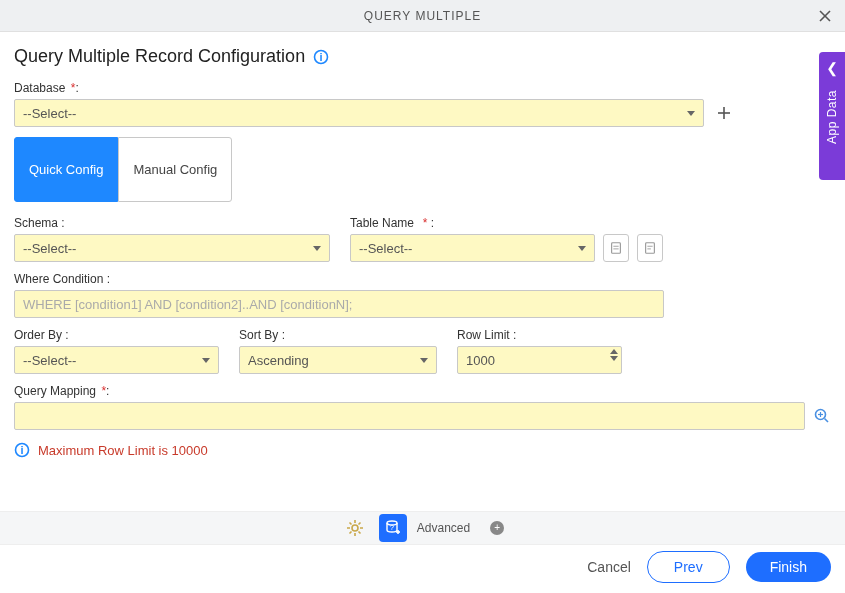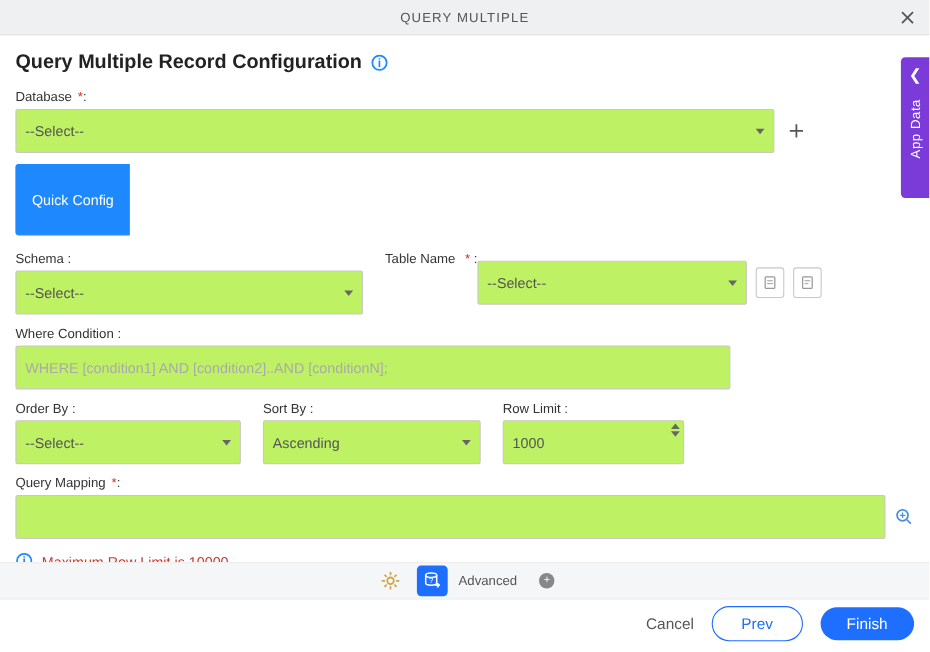--- a/index.html
+++ b/index.html
@@ -4,48 +4,48 @@
 <style>
 * { box-sizing: border-box; margin: 0; padding: 0; }
 body { font-family: Arial, Helvetica, sans-serif; font-size: 13px; color: #333; background: #fff; width: 845px; height: 593px; position: relative; overflow: hidden; }
 
 .header { background: #eef0f2; height: 32px; display: flex; align-items: center; justify-content: center; position: relative; border-bottom: 1px solid #e0e0e0; }
 .header-title { font-size: 12px; letter-spacing: 1px; color: #555; font-weight: 500; }
 .header-close { position: absolute; right: 10px; top: 6px; width: 20px; height: 20px; display: flex; align-items: center; justify-content: center; cursor: pointer; color: #555; font-size: 16px; }
 
 .content { padding: 14px 14px 4px 14px; }
 .title-row { display: flex; align-items: center; gap: 8px; margin-bottom: 14px; }
-.title-row h2 { font-size: 18px; font-weight: bold; color: #222; }
+.title-row h2 { font-size: 18px; font-weight: normal; color: #222; }
 .info-icon { width: 16px; height: 16px; display: inline-flex; align-items: center; justify-content: center; }
 .info-icon svg circle { stroke: #1e88ff; stroke-width: 1.6; fill: none; }
 .info-icon svg text { fill: #1e88ff; font-size: 11px; font-weight: bold; }
 
 .form-row { margin-bottom: 10px; }
 .label { font-size: 12px; color: #333; display: block; margin-bottom: 4px; font-weight: 500; }
 .required { color: #d93030; margin-left: 2px; }
 
-.select, .text-input, .num-input { border: 1px solid #c8c8c8; border-radius: 2px; background: #bef264; height: 40px; font-size: 13px; color: #555; padding: 0 8px; }
+.select, .text-input, .num-input { border: 1px solid #c8c8c8; border-radius: 2px; background: #fef9c3; height: 28px; font-size: 13px; color: #555; padding: 0 8px; }
 .select { display: flex; align-items: center; justify-content: space-between; cursor: pointer; position: relative; }
 .select .caret { border-left: 4px solid transparent; border-right: 4px solid transparent; border-top: 5px solid #666; }
 .text-input { width: 100%; }
 .text-input::placeholder { color: #aaa; }
 .num-input { width: 100%; }
 
 .db-row { display: flex; align-items: center; gap: 10px; }
 .db-row .select { flex: 0 0 690px; }
 .plus-btn { width: 20px; height: 20px; display: flex; align-items: center; justify-content: center; cursor: pointer; color: #555; font-size: 18px; }
 
 .tabs { display: flex; margin-bottom: 14px; }
 .tab { padding: 24px 14px; font-size: 13px; cursor: pointer; border: 1px solid #c8c8c8; }
 .tab.active { background: #1e88ff; color: #fff; border-color: #1e88ff; border-radius: 3px 0 0 3px; }
 .tab:not(.active) { background: #fff; color: #444; border-radius: 0 3px 3px 0; }
 
 .table-row { display: flex; gap: 20px; margin-top: 12px; }
 .schema-col { width: 316px; }
-.table-col { flex: 1; display: flex; flex-direction: row; text-align: center; }
+.table-col { flex: 1; display: flex; flex-direction: column; }
 .table-select-group { display: flex; align-items: center; gap: 8px; }
 .table-select-group .select { flex: 0 0 245px; }
 .icon-btn { width: 26px; height: 28px; border: 1px solid #c8c8c8; border-radius: 3px; display: flex; align-items: center; justify-content: center; cursor: pointer; background: #fff; }
 .icon-btn svg { width: 14px; height: 14px; }
 
 .cols-3 { display: flex; gap: 20px; }
 .cols-3 > div { display: flex; flex-direction: column; }
 .order-col { width: 205px; justify-content: flex-end; }
 .sort-col { width: 198px; }
 .limit-col { width: 165px; }
@@ -117,20 +117,21 @@
         <svg width="16" height="16" viewBox="0 0 16 16">
             <line x1="8" y1="2" x2="8" y2="14" stroke="#555" stroke-width="1.6"></line>
             <line x1="2" y1="8" x2="14" y2="8" stroke="#555" stroke-width="1.6"></line>
           </svg>
       </div>
     </div>
   </div>
 
   <div class="tabs">
     <div class="tab active">Quick Config</div>
+    <div class="tab">Manual Config</div>
   </div>
 
   <div class="table-row form-row">
     <div class="schema-col">
       <label class="label">Schema :</label>
       <div class="select">
         <span>--Select--</span>
         <span class="caret"></span>
       </div>
     </div>

